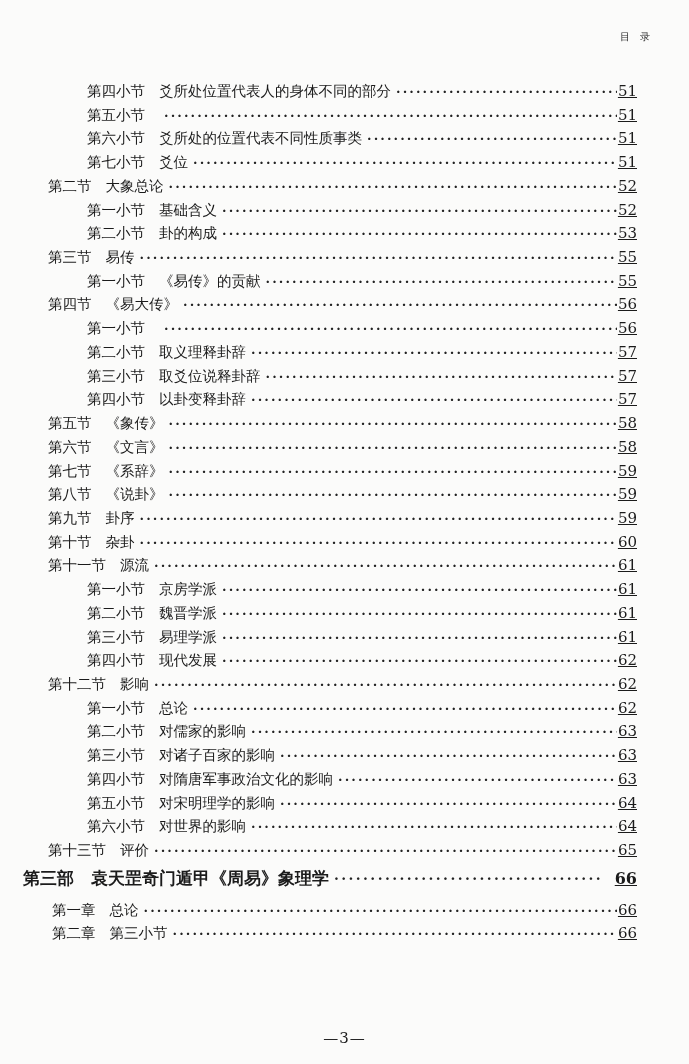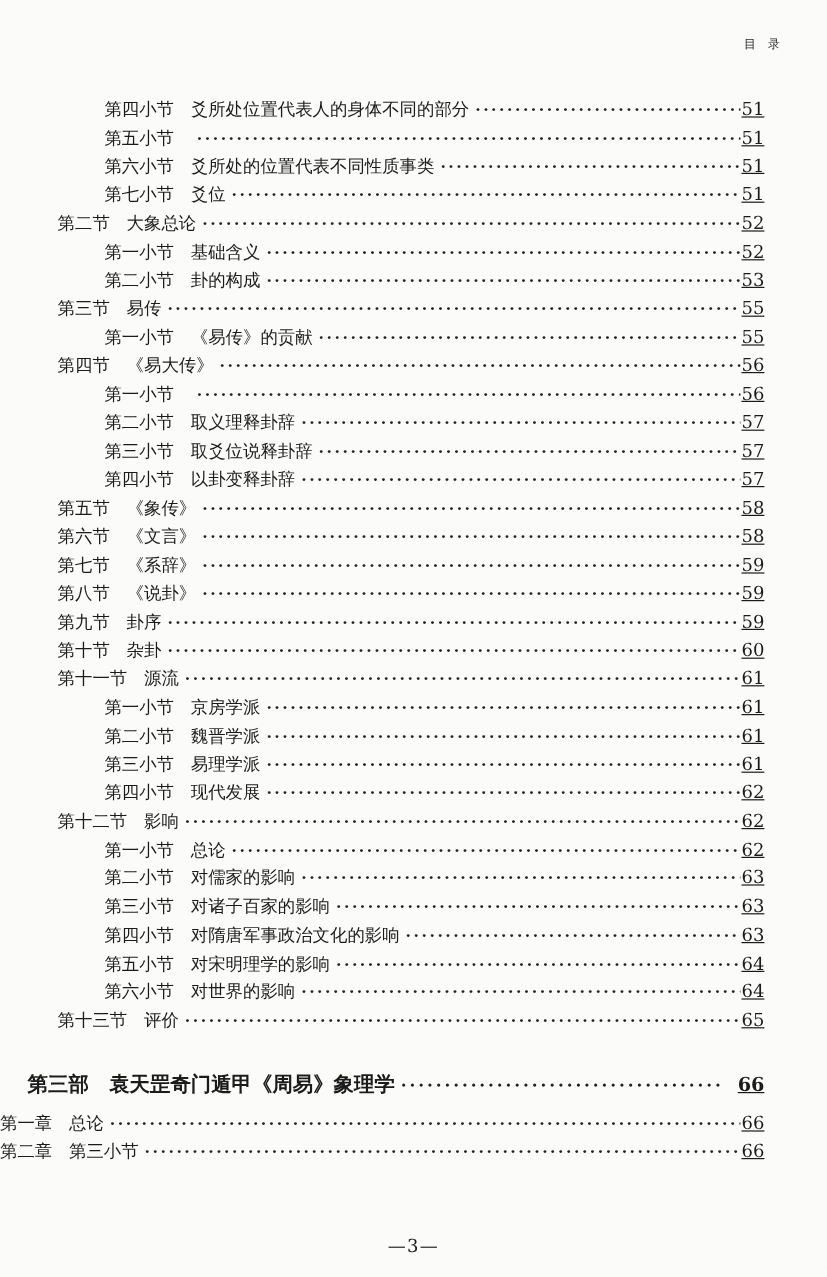--- a/index.html
+++ b/index.html
@@ -31,28 +31,27 @@
   .row {
     display: flex;
     align-items: baseline;
     height: 23.72px;
     line-height: 23.72px;
     font-size: 14.5px;
     white-space: nowrap;
   }
   .row.subsection { padding-left: 87px; }
   .row.section    { padding-left: 48px; }
-  .row.chapter    { }
+  .row.chapter    { padding-left: 52px; }
   .row.part {
     padding-left: 23px;
     font-weight: bold;
     font-size: 17px;
     height: 30px;
     line-height: 30px;
-    margin-top: 26px;
     margin-bottom: 6px;
   }
   .label { margin-right: 14px; }
   .row.part .label { margin-right: 17px; }
   .title { }
   .dots {
     flex: 1;
     overflow: hidden;
     white-space: nowrap;
     margin-left: 5px;

